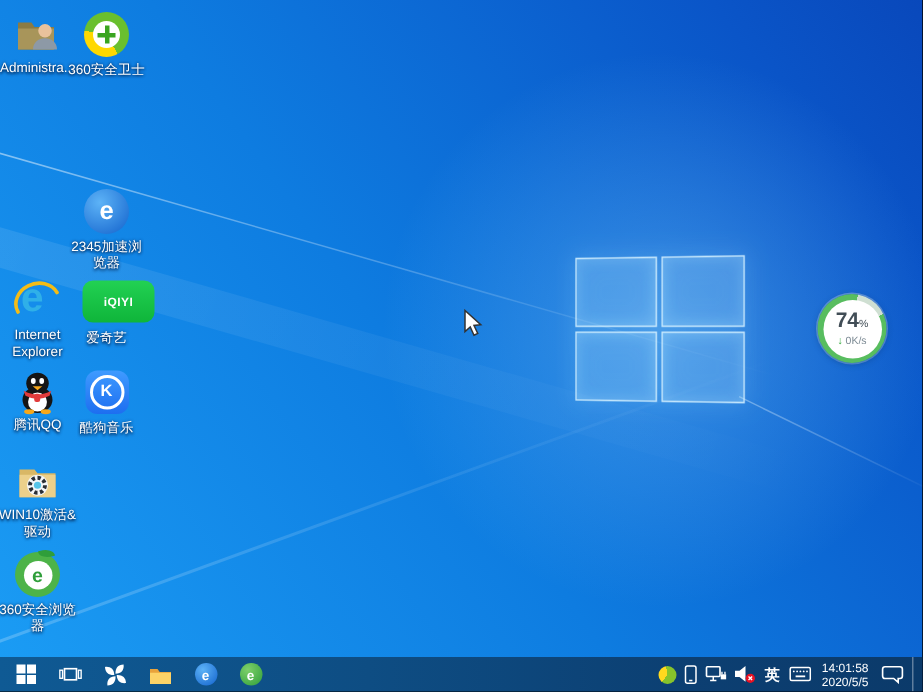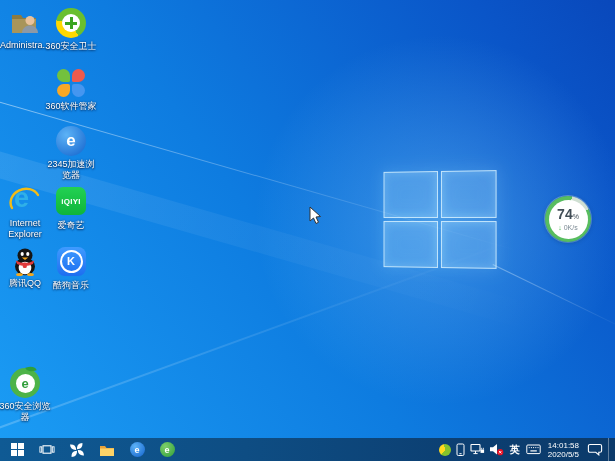--- a/index.html
+++ b/index.html
@@ -39,21 +39,21 @@
   .petals{width:30px;height:30px;margin:1px auto;position:relative;}
   .petal{position:absolute;width:13px;height:13px;}
   .p-tl{left:1px;top:1px;background:#73c13d;border-radius:7px 7px 2px 7px;}
   .p-tr{right:1px;top:1px;background:#ef5a4e;border-radius:7px 7px 7px 2px;}
   .p-bl{left:1px;bottom:1px;background:#f9a825;border-radius:7px 2px 7px 7px;}
   .p-br{right:1px;bottom:1px;background:#4596f0;border-radius:2px 7px 7px 7px;}
   
   .ebub{width:30px;height:30px;margin:1px auto;border-radius:50%;display:flex;
     align-items:center;justify-content:center;color:#fff;font-weight:bold;font-size:17px;}
   .e2345{background:radial-gradient(circle at 35% 30%,#5db3f7,#1262cc);}
-  .iqy{width:30px;height:28px;margin:2px auto;border-radius:7px;display:flex;align-items:center;
+  .iqy{width:48px;height:28px;margin:2px auto;border-radius:7px;display:flex;align-items:center;
     justify-content:center;background:linear-gradient(180deg,#22d153,#0fb53a);
     color:#fff;font-weight:bold;font-size:8px;letter-spacing:.3px;}
   .kg{width:29px;height:29px;margin:1.5px auto;border-radius:8px;display:flex;align-items:center;
     justify-content:center;background:linear-gradient(180deg,#3f9bff,#1d6ef0);}
   .kg .ring{width:19px;height:19px;border:2px solid #fff;border-radius:50%;display:flex;
     align-items:center;justify-content:center;color:#fff;font-weight:bold;font-size:11px;}
   .ie-e{position:absolute;left:5px;top:-2px;font-size:27px;color:#2fb0e8;font-weight:bold;}
   .g360{width:30px;height:30px;margin:1px auto;border-radius:50%;background:#4db348;position:relative;}
   .g360 .core{position:absolute;inset:5.5px;background:#fff;border-radius:50%;display:flex;
     align-items:center;justify-content:center;color:#2f9e3a;font-weight:bold;font-size:13px;}
@@ -126,31 +126,20 @@
       <div class="i360">
           <div class="core"></div>
           <div class="pv"></div>
           <div class="ph"></div>
         </div>
     </div>
     <div class="lbl">360安全卫士</div>
   </div>
 
 
-  <div class="dicon" style="left:48px;top:67px;">
-    <div class="art">
-      <div class="petals">
-        <div class="petal p-tl"></div>
-          <div class="petal p-tr"></div>
-        <div class="petal p-bl"></div>
-          <div class="petal p-br"></div>
-      </div>
-    </div>
-    <div class="lbl">360软件管家</div>
-  </div>
 
 
   <div class="dicon" style="left:48px;top:125px;">
     <div class="art">
       <div class="ebub e2345">
           <span>e</span>
         </div>
     </div>
     <div class="lbl">2345加速浏
 览器</div>
@@ -198,20 +187,33 @@
     <div class="art">
       <div class="kg">
           <div class="ring">
             <span>K</span>
           </div>
         </div>
     </div>
     <div class="lbl">酷狗音乐</div>
   </div>
 
+  <div class="dicon" style="left:2px;top:305px;">
+    <div class="art">
+      <svg width="32" height="32" viewBox="0 0 32 32">
+        <path d="M4 8 h10 l2 2.5 h12 v16 H4 z" fill="#d9b765"></path>
+        <path d="M4 11.5 h24 v15 H4 z" fill="#ecd08b"></path>
+        <circle cx="16" cy="18.5" r="7" fill="#f4f6f8"></circle>
+        <circle cx="16" cy="18.5" r="5" fill="none" stroke="#2b2f36" stroke-width="2.6" stroke-dasharray="2.2 1.7"></circle>
+        <circle cx="16" cy="18.5" r="2.4" fill="#57c4e8"></circle>
+      </svg>
+    </div>
+    <div class="lbl">WIN10激活&amp;
+驱动</div>
+  </div>
 
   <div class="dicon" style="left:2px;top:367px;">
     <div class="art">
       <div class="g360">
         <div class="leaf"></div>
         <div class="core">
             <span>e</span>
           </div>
       </div>
     </div>

